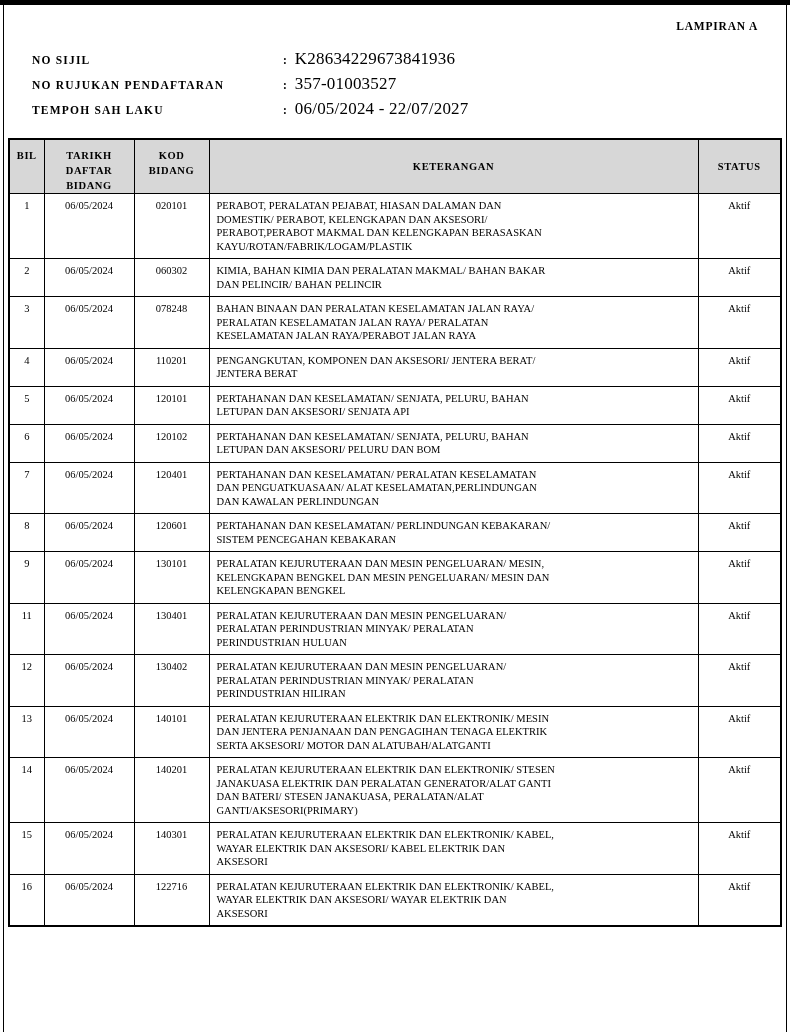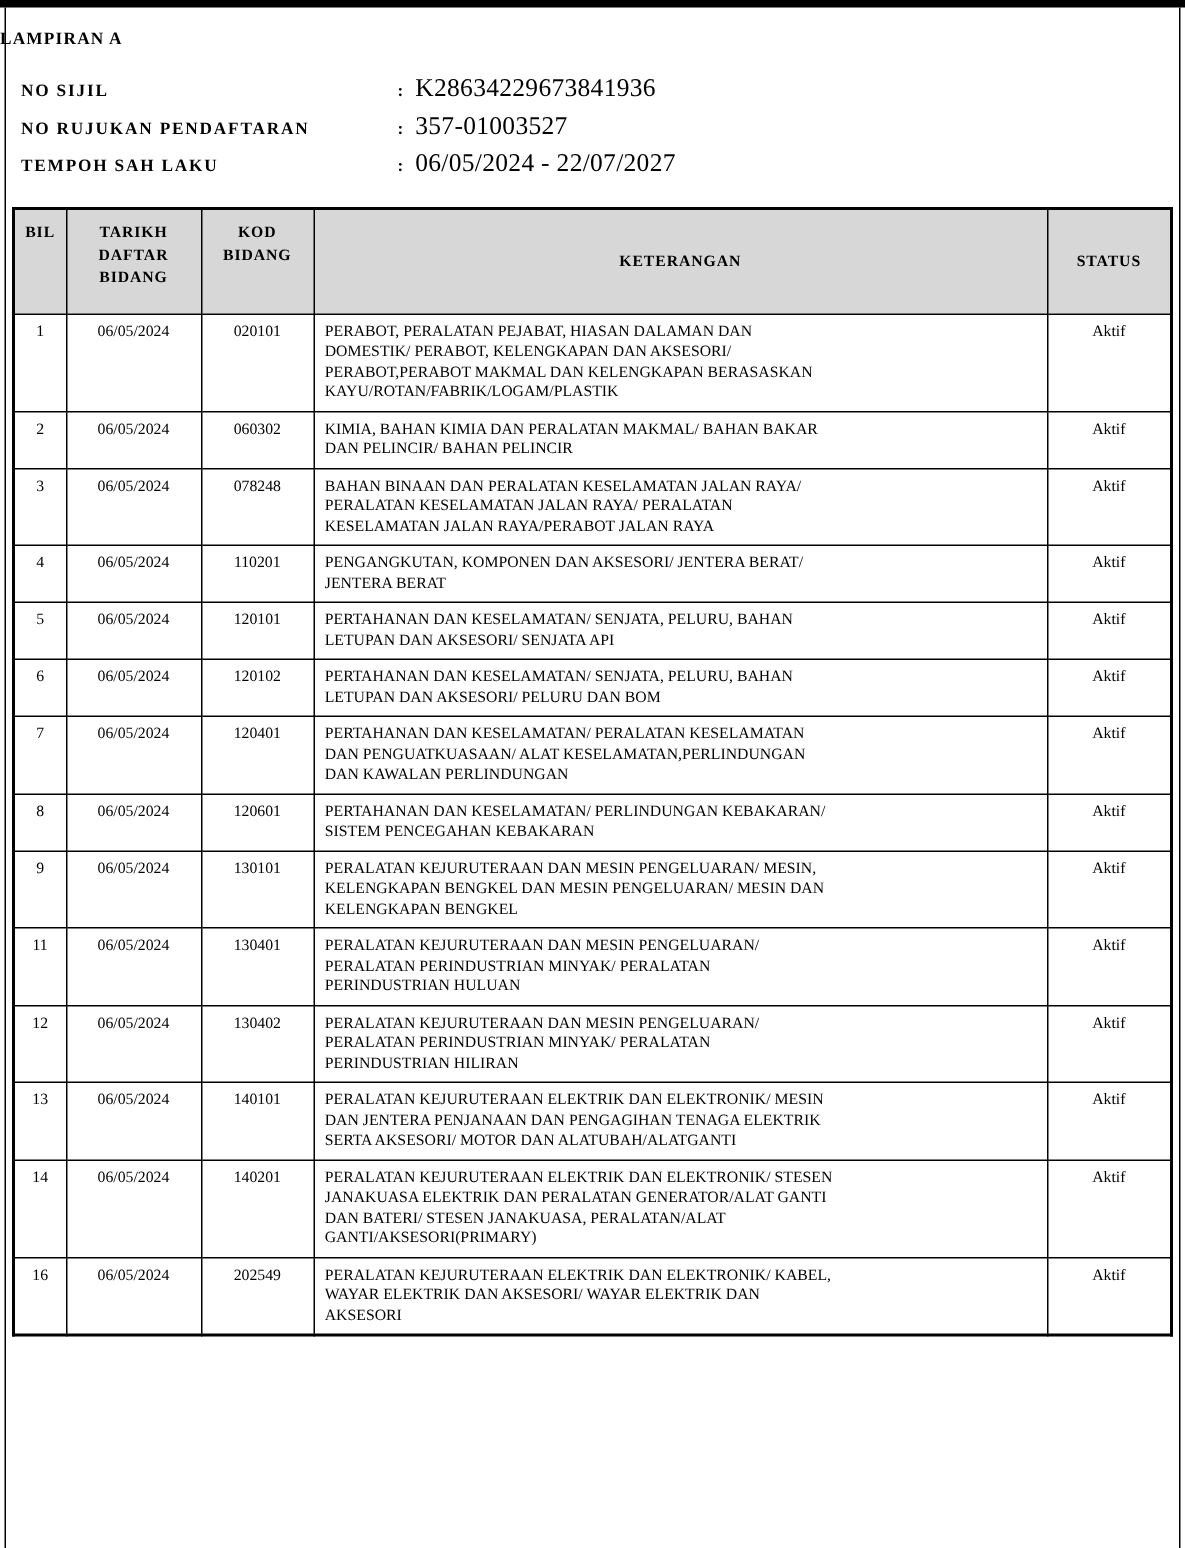--- a/index.html
+++ b/index.html
@@ -14,28 +14,28 @@
   .page {
     position: relative;
     width: 790px; height: 1032px;
     border-top: 5px solid #000;
   }
   .edge { position: absolute; top: 0; bottom: 0; width: 1px; background: #000; }
   .edge-left { left: 3px; }
   .edge-right { right: 3px; }
 
   .lampiran {
-    text-align: left;
+    text-align: right;
     margin: 15px 32px 0 0;
     font-weight: bold;
     font-size: 11.5px;
     letter-spacing: 0.8px;
   }
 
-  .info { margin: 17px 0 0 14px; }
+  .info { margin: 17px 0 0 32px; }
   .info-row { display: flex; align-items: baseline; height: 25px; }
   .info-label {
     width: 251px;
     font-weight: bold;
     font-size: 11.5px;
     letter-spacing: 1.2px;
     flex: 0 0 auto;
   }
   .info-colon { font-weight: bold; font-size: 11.5px; margin-right: 8px; flex: 0 0 auto; }
   .info-value { font-size: 17px; letter-spacing: 0.2px; }
@@ -48,21 +48,21 @@
     border: 2px solid #000;
   }
   th {
     background: #d7d7d7;
     border: 1px solid #000;
     font-size: 10.5px;
     font-weight: bold;
     letter-spacing: 0.6px;
     text-align: center;
     vertical-align: top;
-    height: 70px;
+    height: 54px;
     padding: 8px 2px 0 2px;
     line-height: 15px;
   }
   th.mid { vertical-align: middle; padding-top: 0; text-align: center; }
   td {
     border: 1px solid #000;
     font-size: 10.5px;
     line-height: 13.5px;
     vertical-align: top;
     text-align: center;
@@ -228,23 +228,32 @@
           <td>14</td>
           <td>06/05/2024</td>
           <td>140201</td>
           <td class="keterangan">PERALATAN KEJURUTERAAN ELEKTRIK DAN ELEKTRONIK/ STESEN
 JANAKUASA ELEKTRIK DAN PERALATAN GENERATOR/ALAT GANTI
 DAN BATERI/ STESEN JANAKUASA, PERALATAN/ALAT
 GANTI/AKSESORI(PRIMARY)</td>
           <td>Aktif</td>
         </tr>
         <tr>
+          <td>15</td>
+          <td>06/05/2024</td>
+          <td>140301</td>
+          <td class="keterangan">PERALATAN KEJURUTERAAN ELEKTRIK DAN ELEKTRONIK/ KABEL,
+WAYAR ELEKTRIK DAN AKSESORI/ KABEL ELEKTRIK DAN
+AKSESORI</td>
+          <td>Aktif</td>
+        </tr>
+        <tr>
           <td>16</td>
           <td>06/05/2024</td>
-          <td>202549</td>
+          <td>122716</td>
           <td class="keterangan">PERALATAN KEJURUTERAAN ELEKTRIK DAN ELEKTRONIK/ KABEL,
 WAYAR ELEKTRIK DAN AKSESORI/ WAYAR ELEKTRIK DAN
 AKSESORI</td>
           <td>Aktif</td>
         </tr>
       </tbody>
   </table>
 </div>
 
 </body></html>

